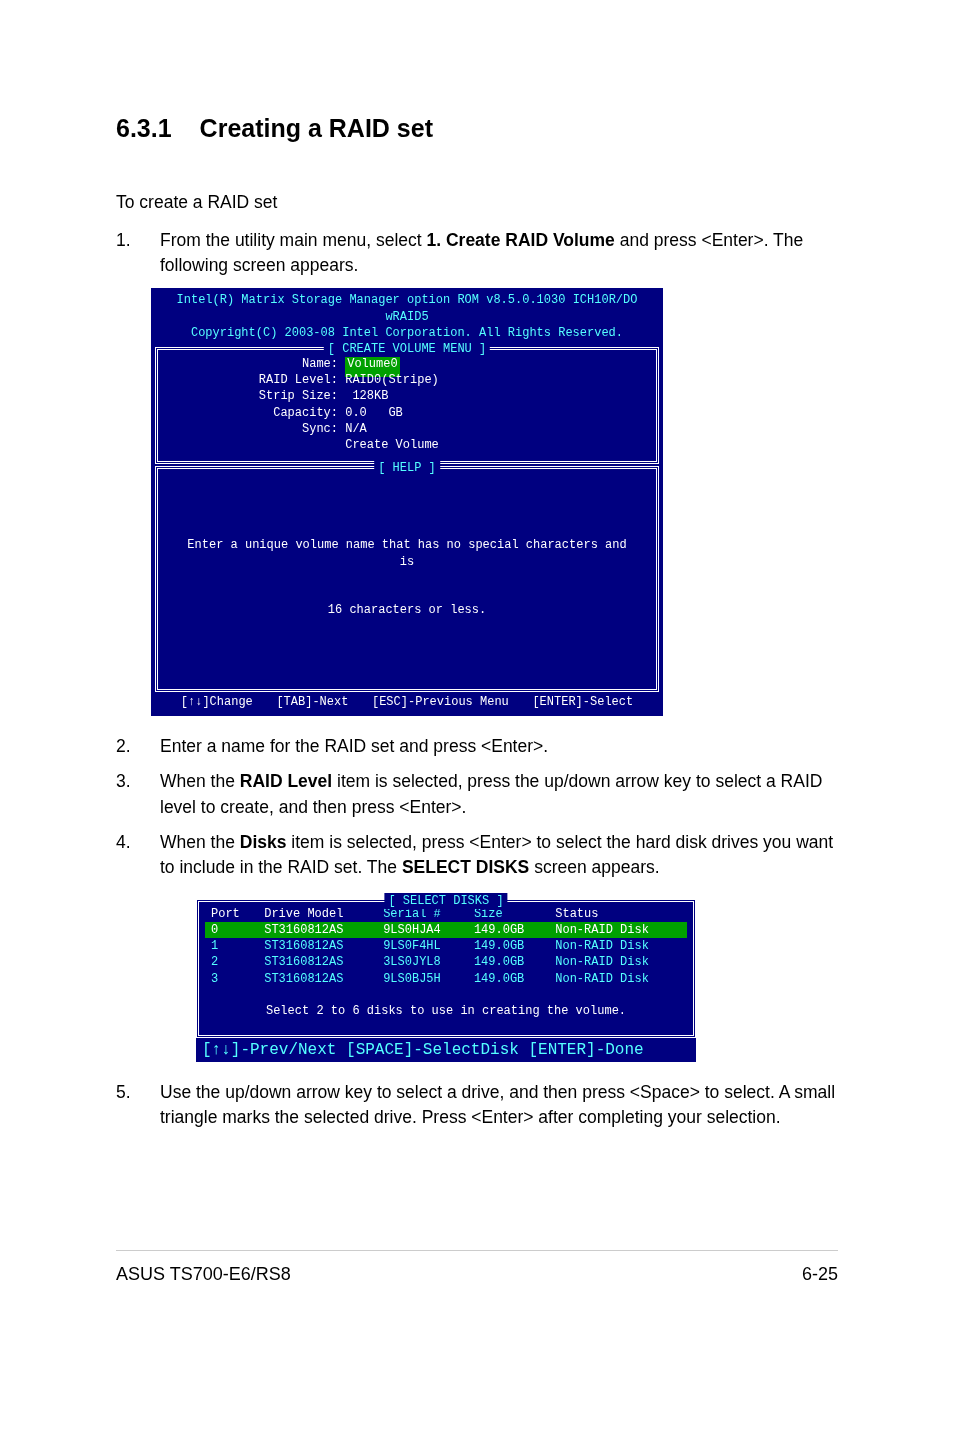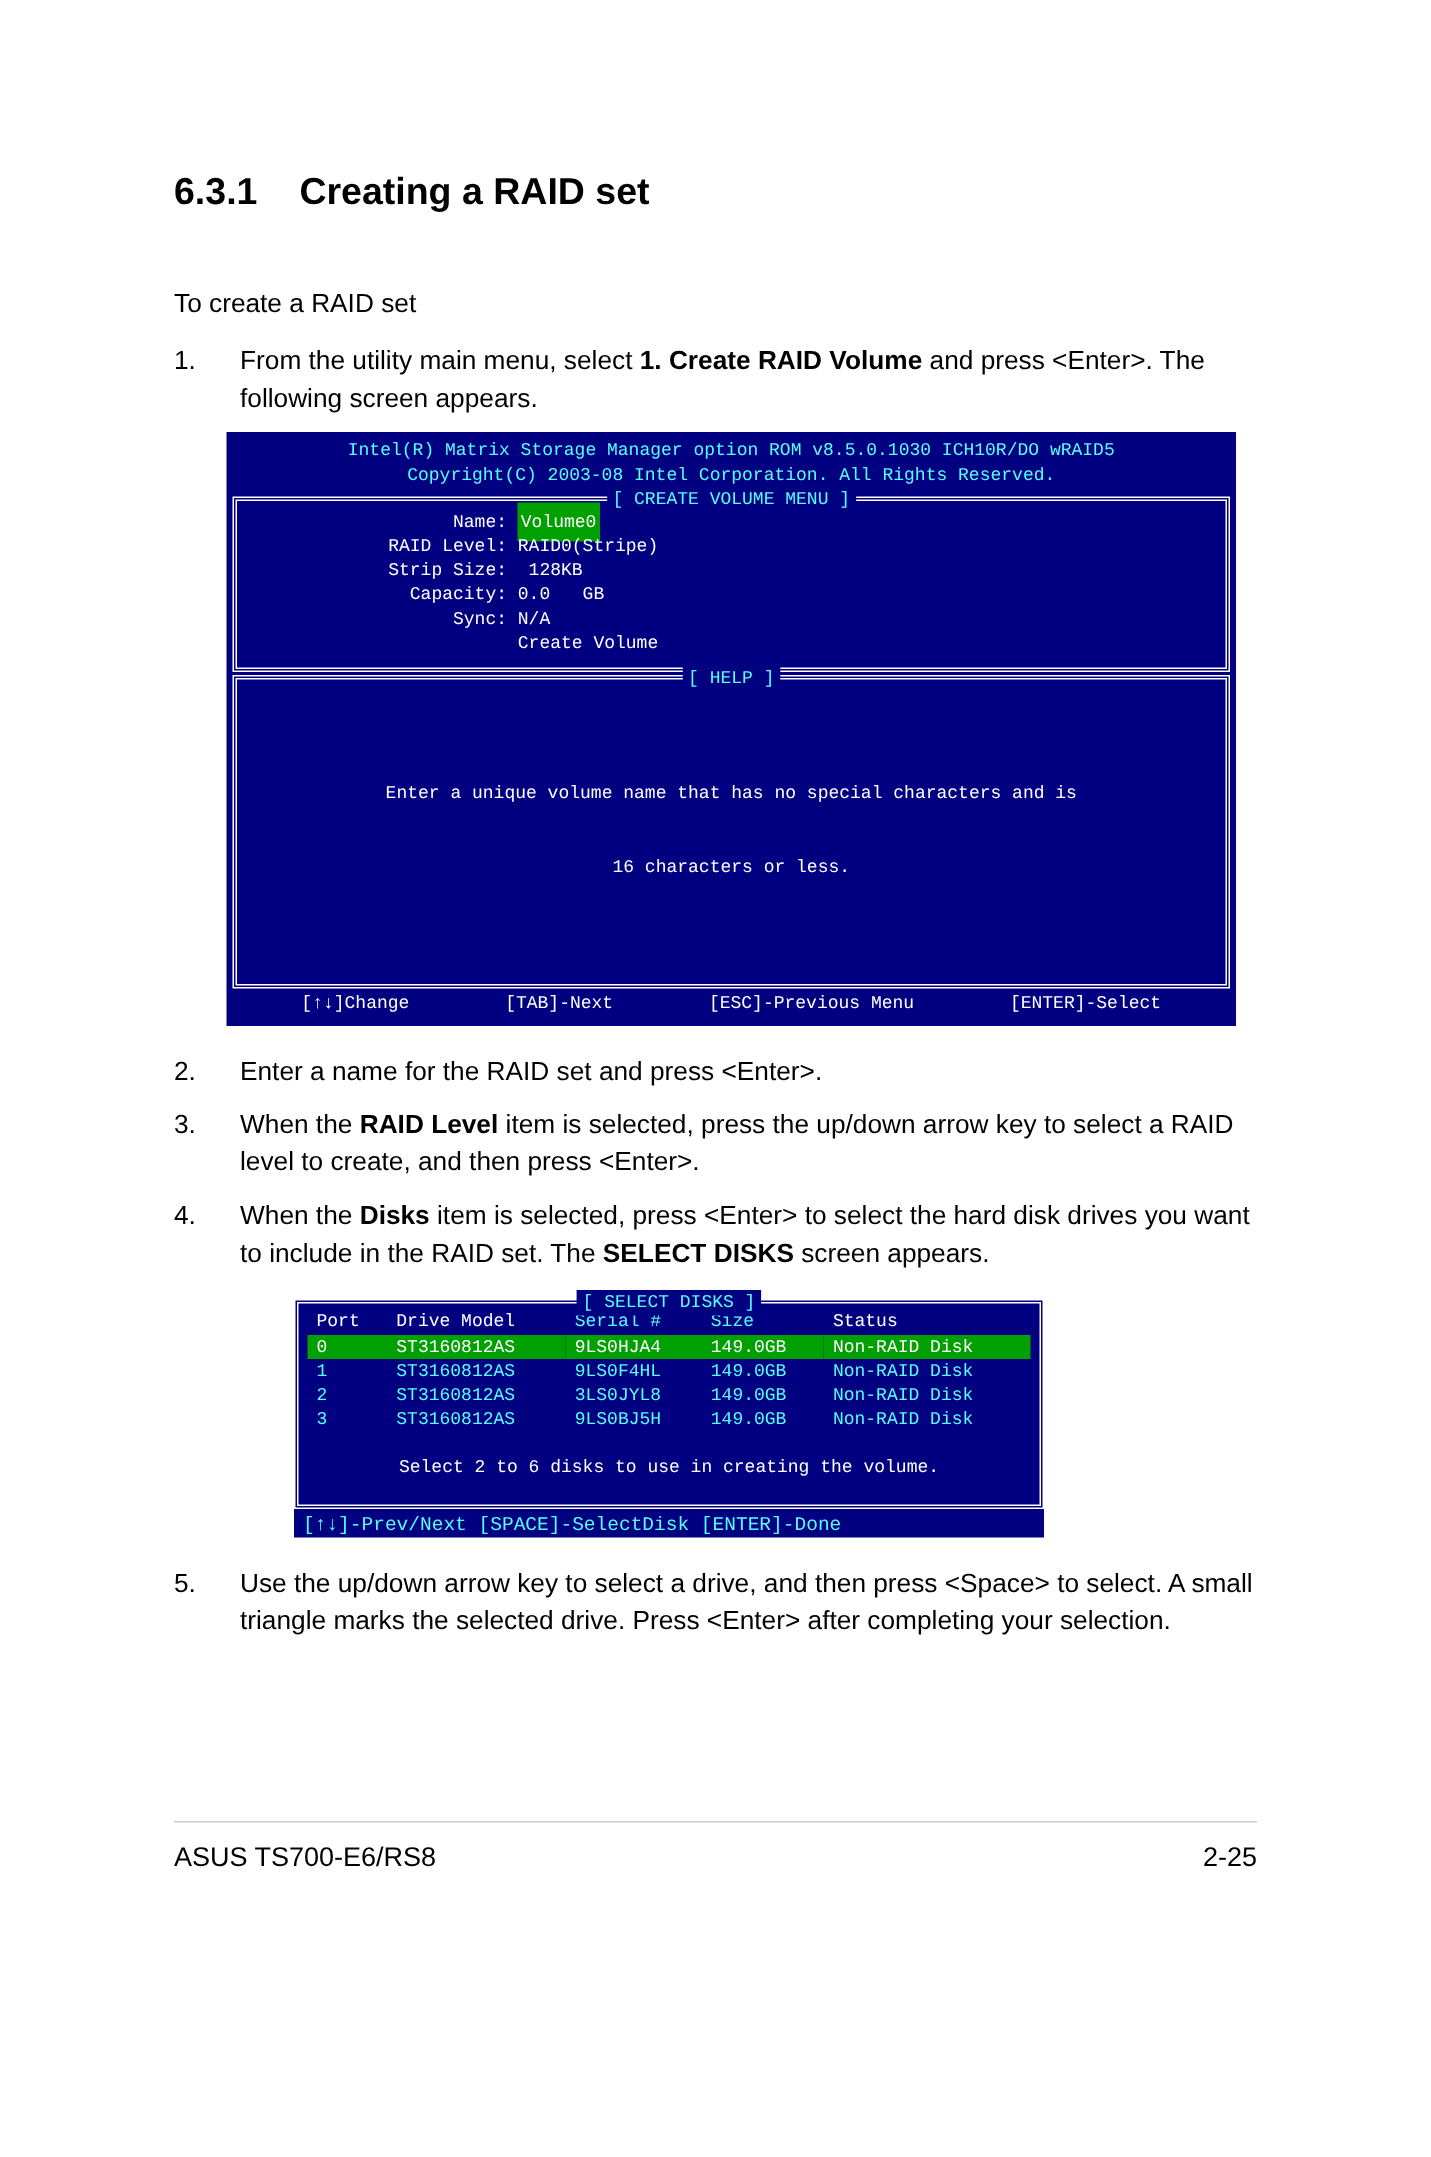--- a/index.html
+++ b/index.html
@@ -27,21 +27,21 @@
 
     
     .bios {
       font-family: "Courier New", monospace;
       background: #000080;
       color: #fff;
       font-size: 12px;
       line-height: 1.35;
       margin: 6px 0 18px 44px;
     }
-    .bios1 { width: 673px; margin-left: 35px; }
+    .bios1 { width: 512px; margin-left: 35px; }
     .bios-header { text-align: center; padding: 4px 6px; }
     .bios-header .cyan { color: #5ff; }
     .bios-box {
       border: 3px double #fff;
       margin: 2px 4px;
       padding: 6px 10px 8px;
       position: relative;
     }
     .bios-box-label {
       position: absolute;
@@ -71,21 +71,21 @@
       border: 3px double #fff;
       padding: 4px 6px 6px;
       position: relative;
     }
     .disks table { width: 100%; border-collapse: collapse; }
     .disks td { color: #5ff; padding: 0 6px; white-space: nowrap; font-size: 12px; }
     .disks tr.sel td { background: #00a000; color: #fff; }
     .disks tr.header td { color: #fff; margin-left: 20px; }
     .disks tr.header td.cyan { color: #5ff; }
     .bios2-msg { color: #fff; text-align: center; padding: 16px 0 10px; }
-    .bios2-footer { color: #5ff; text-align: left; padding-left: 6px; font-size: 13px; }
+    .bios2-footer { color: #5ff; text-align: left; padding-left: 6px; font-size: 16px; }
     .bios2-footer-wrap { margin-top: 2px; }
 
     .page-footer {
       display: flex;
       justify-content: space-between;
       border-top: 1px solid #ccc;
       margin-top: 120px;
       padding-top: 10px;
       font-size: 18px;
       color: #000;
@@ -210,14 +210,14 @@
 
 <ol class="steps">
   <li class="step">
     <div class="step-num">5.</div>
     <div class="step-text">Use the up/down arrow key to select a drive, and then press &lt;Space&gt; to select. A small triangle marks the selected drive. Press &lt;Enter&gt; after completing your selection.</div>
   </li>
 </ol>
 
 <div class="page-footer">
   <span>ASUS TS700-E6/RS8</span>
-  <span>2-25</span>
+  <span>6-25</span>
 </div>
 
 </body></html>

